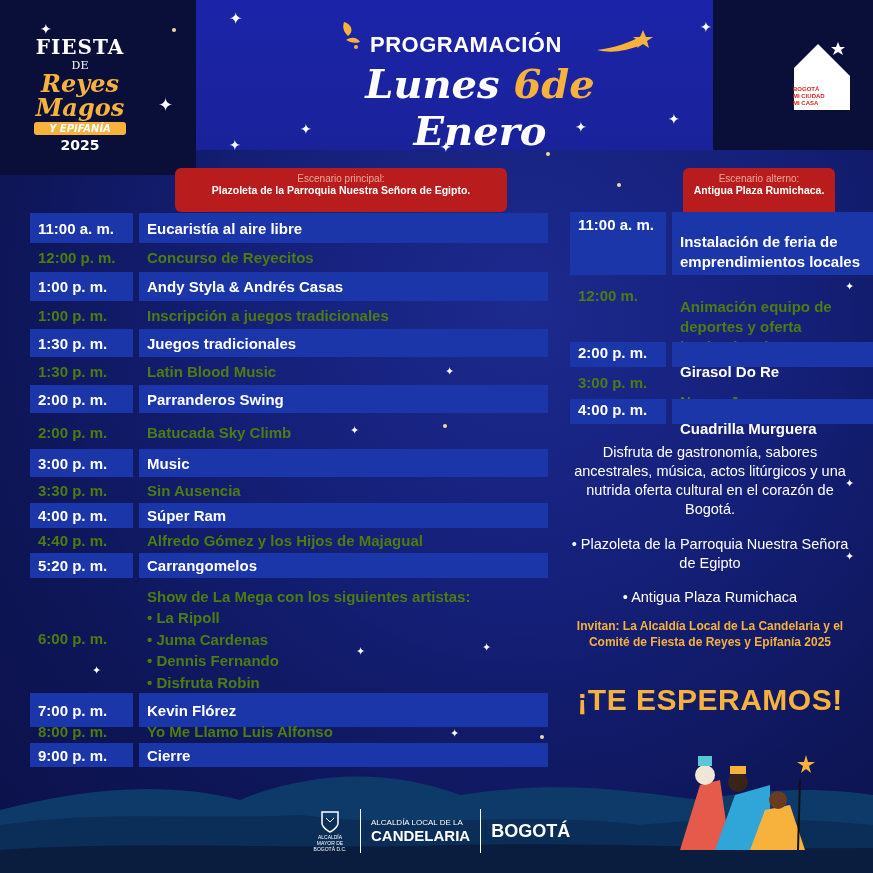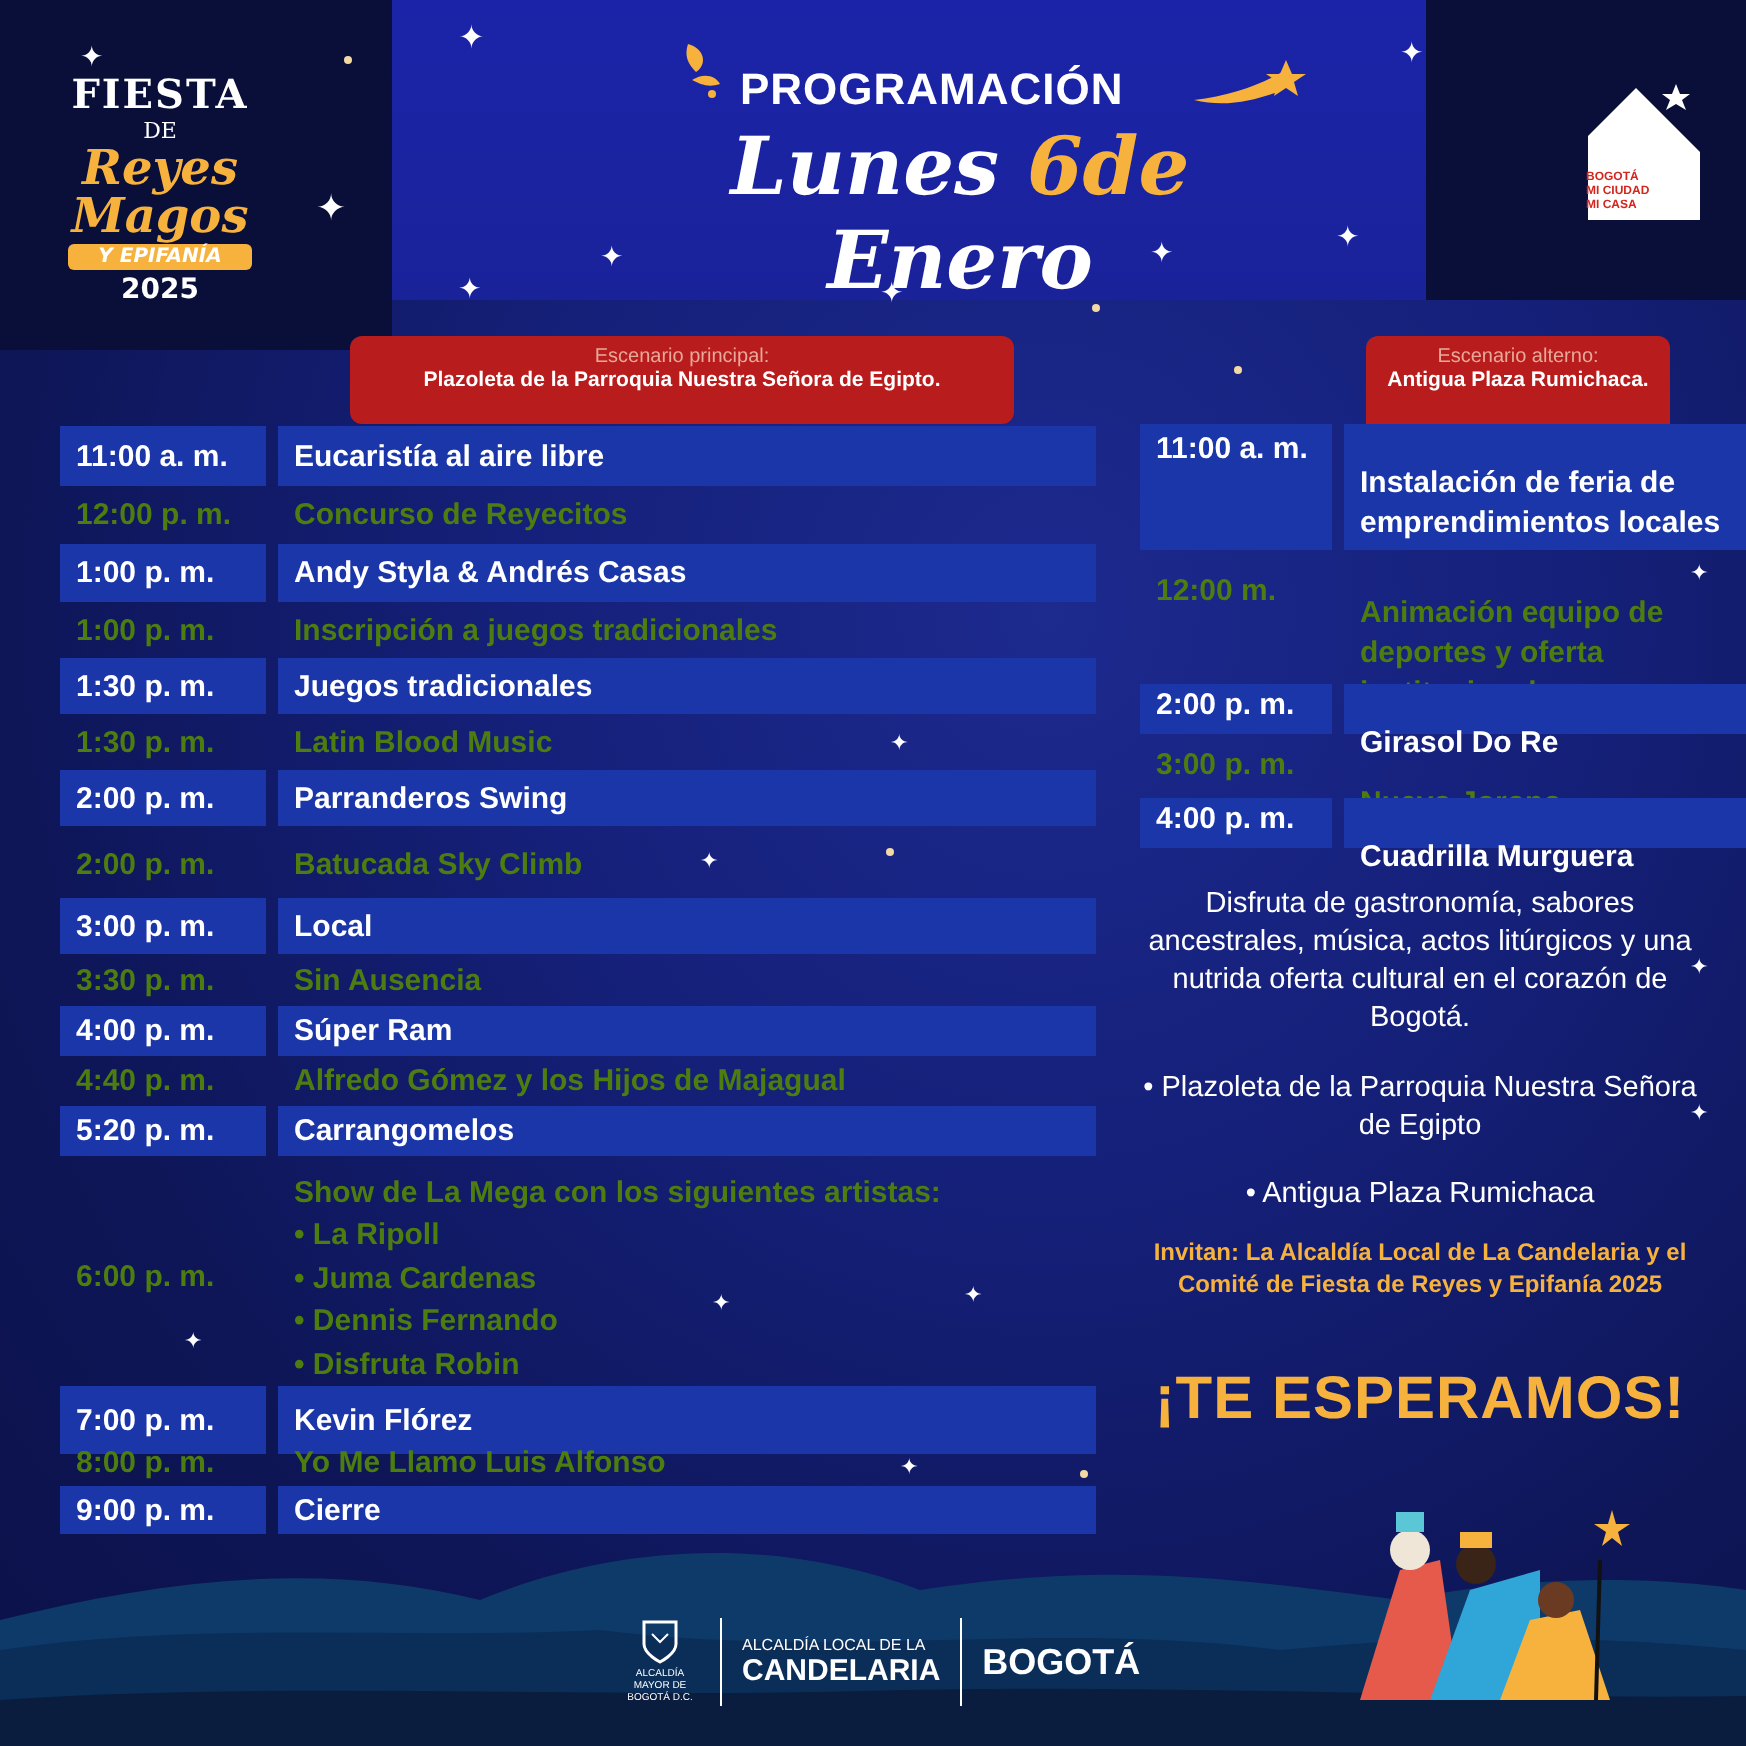--- a/index.html
+++ b/index.html
@@ -140,21 +140,21 @@
   <div class="row left shaded" style="left:30px;top:385px;height:28px;">
     <div class="t">2:00 p. m.</div>
     <div class="e">Parranderos Swing</div>
   </div>
   <div class="row left gold" style="left:30px;top:417px;height:30px;">
     <div class="t">2:00 p. m.</div>
     <div class="e">Batucada Sky Climb</div>
   </div>
   <div class="row left shaded" style="left:30px;top:449px;height:28px;">
     <div class="t">3:00 p. m.</div>
-    <div class="e">Local</div>
+    <div class="e">Music</div>
   </div>
   <div class="row left gold" style="left:30px;top:478px;height:24px;">
     <div class="t">3:30 p. m.</div>
     <div class="e">Sin Ausencia</div>
   </div>
   <div class="row left shaded" style="left:30px;top:503px;height:25px;">
     <div class="t">4:00 p. m.</div>
     <div class="e">Súper Ram</div>
   </div>
   <div class="row left gold" style="left:30px;top:528px;height:25px;">

